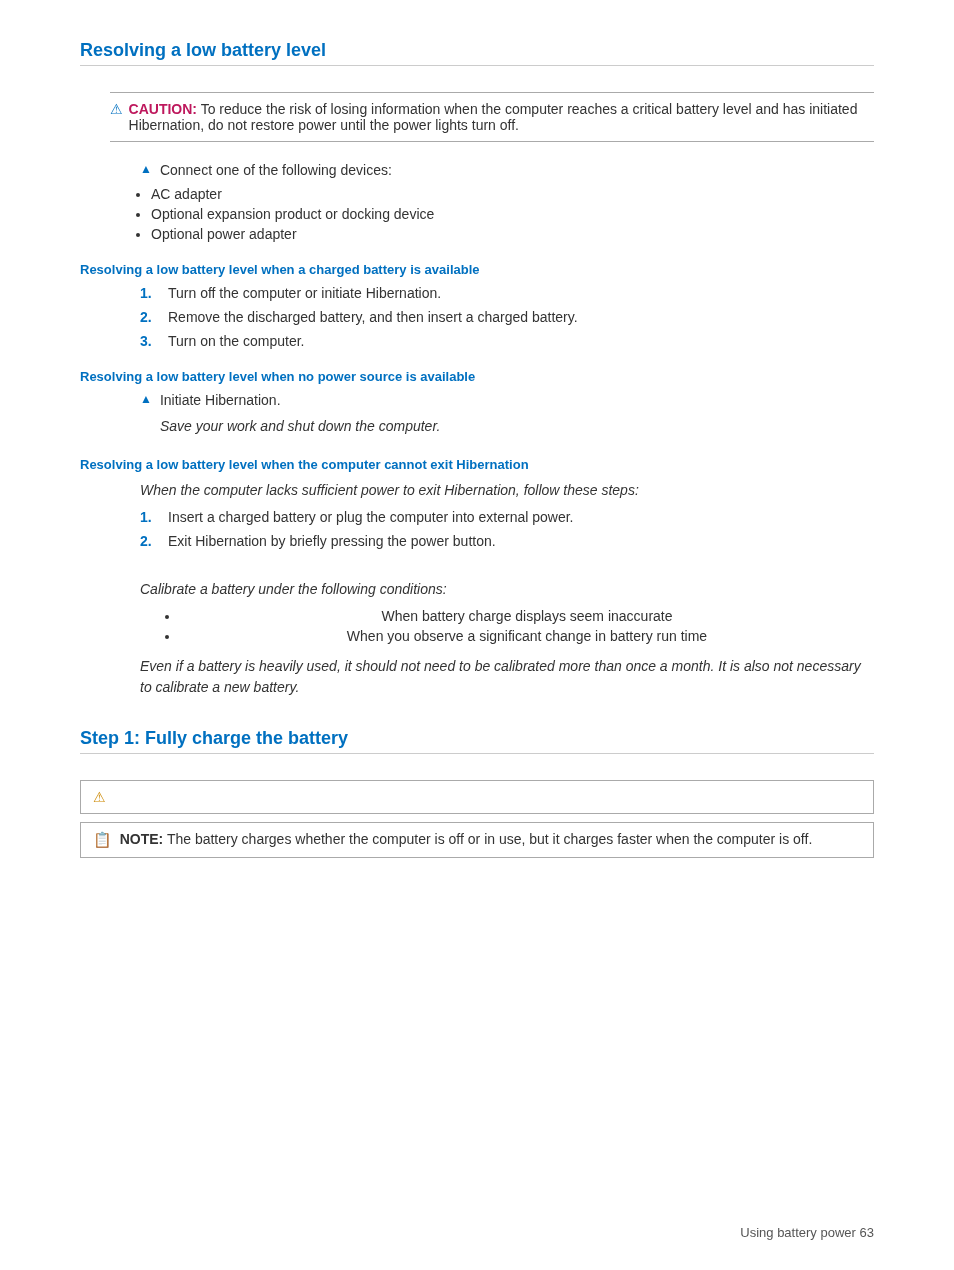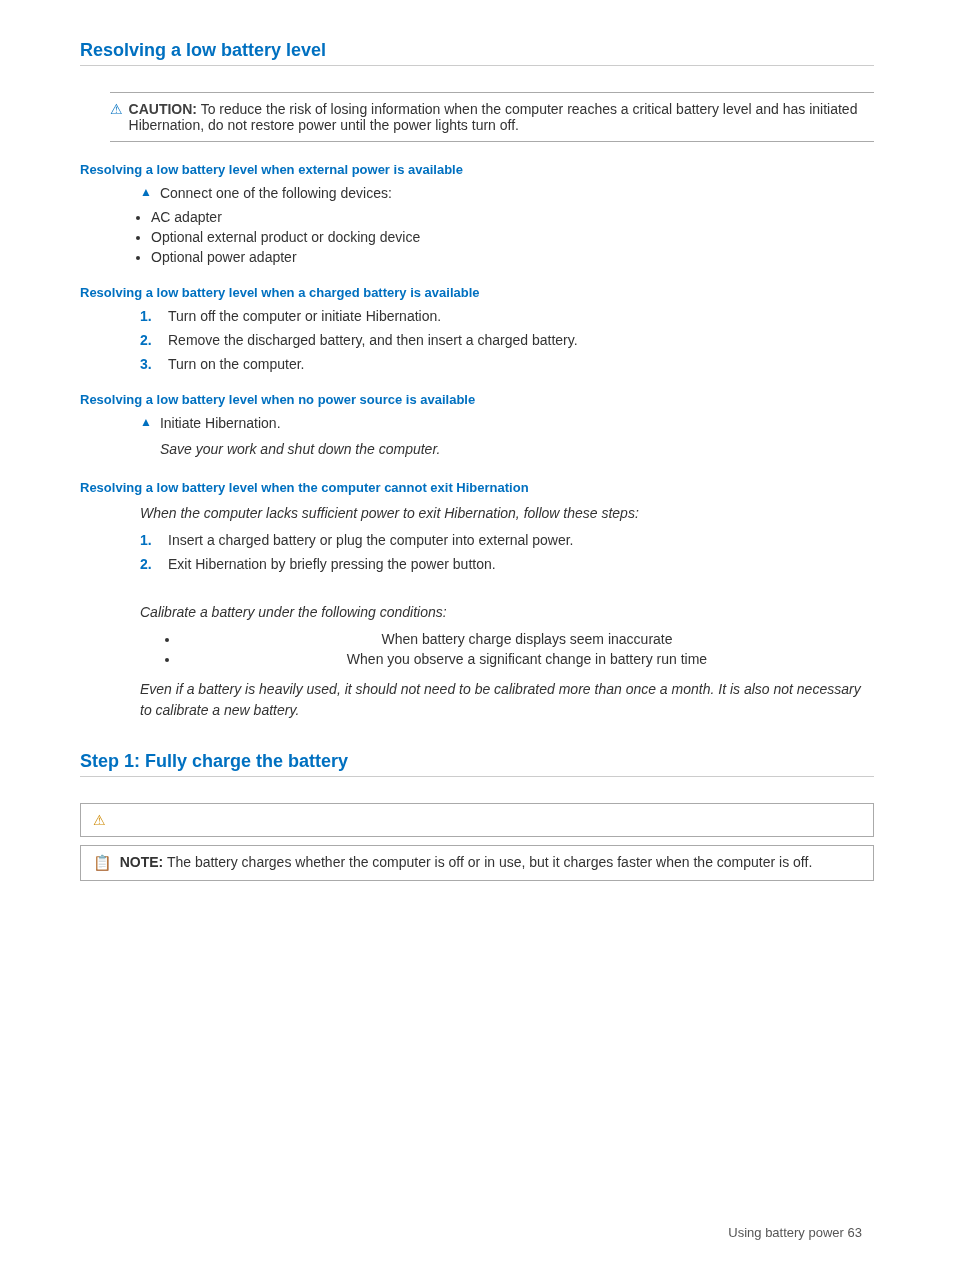--- a/index.html
+++ b/index.html
@@ -44,21 +44,21 @@
       padding: 8px 12px;
       margin: 8px 0;
       display: flex;
       align-items: flex-start;
       gap: 8px;
     }
     .bold-label {
       font-weight: bold;
     }
     .blue-bold {
-      color: #404040;
+      color: #be185d;
       font-weight: bold;
     }
     .indent1 {
       margin-left: 60px;
     }
     .indent2 {
       margin-left: 100px;
     }
     .triangle-icon {
       color: #0070c0;
@@ -97,21 +97,21 @@
       margin-left: 60px;
     }
     p {
       margin-bottom: 8px;
       line-height: 1.5;
       font-style: italic;
     }
     .footer {
       position: absolute;
       bottom: 30px;
-      right: 92px;
+      right: 80px;
       font-size: 13px;
       color: #555;
     }
     .section-gap {
       margin-top: 20px;
     }
     .note-icon {
       font-size: 14px;
     }
     .caution-row {
@@ -132,29 +132,28 @@
 
 <div class="caution-row">
   <span class="icon triangle-icon">⚠</span>
   <span>
     <span class="blue-bold">CAUTION:</span>
     <span> </span><span>To reduce the risk of losing information when the computer reaches a critical battery level and has initiated Hibernation, do not restore power until the power lights turn off.</span>
   </span>
 </div>
 
 <div class="section-gap">
-  <h3 class="section-title-small">Resolving a low battery level when external power is available</h3>
   <div class="indent1">
     <div style="display:flex; align-items:flex-start; gap:8px; margin-bottom:8px;">
       <span class="triangle-icon" style="font-size:12px;">▲</span>
       <span>Connect one of the following devices:</span>
     </div>
     <ul class="bullet-list indent2">
       <li>AC adapter</li>
-      <li>Optional external product or docking device</li>
+      <li>Optional expansion product or docking device</li>
       <li>Optional power adapter</li>
     </ul>
   </div>
 </div>
 
 <div class="section-gap">
   <h3 class="section-title-small">Resolving a low battery level when a charged battery is available</h3>
   <ol class="ordered-list indent1">
     <li>
         <span>Turn off the computer or initiate Hibernation.</span>

